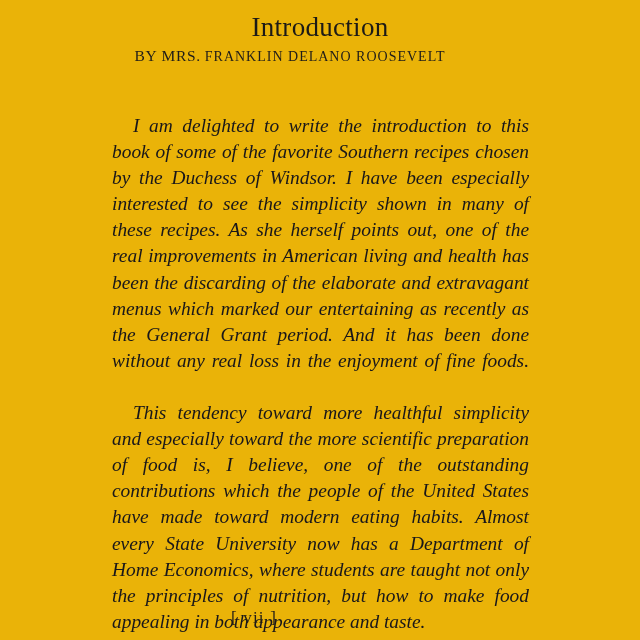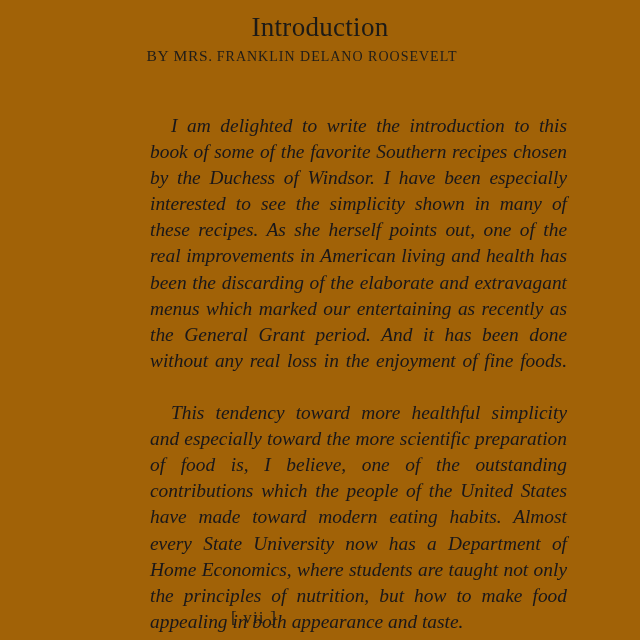--- a/index.html
+++ b/index.html
@@ -12,21 +12,21 @@
     height: 640px;
     background: #fdfdf2;
     font-family: "Liberation Serif", "DejaVu Serif", serif;
     overflow: hidden;
   }
 
   .page {
     position: relative;
     width: 640px;
     height: 640px;
-    background: #a16207;
+    background: #eab308;
     box-sizing: border-box;
   }
 
   
   .chapter-title {
     position: absolute;
     top: -7px;
     left: 0;
     width: 640px;
     text-align: center;
@@ -42,21 +42,20 @@
   .byline {
     position: absolute;
     top: 47px;
     left: 0;
     width: 580px;
     text-align: center;
     color: #1f1c19;
     font-size: 15.5px;
     line-height: 1.2;
     white-space: nowrap;
-    padding-left: 12px;
   }
   .byline .by-lead {
     font-size: 15.5px;
     letter-spacing: 0.7px;
   }
   .byline .by-name {
     font-size: 14px;
     letter-spacing: 1.0px;
   }
 
@@ -66,21 +65,20 @@
     top: 113px;
     left: 112px;
     width: 417px;
     color: #19171a;
     font-family: "Liberation Serif", "DejaVu Serif", serif;
     font-style: italic;
     font-size: 19.4px;
     line-height: 26.1px;
     text-align: justify;
     text-justify: inter-word;
-    margin-left: 38px;
   }
 
   .body-text p {
     margin: 0;
     text-indent: 21px;
   }
 
   
   .body-text p::after {
     content: "";

